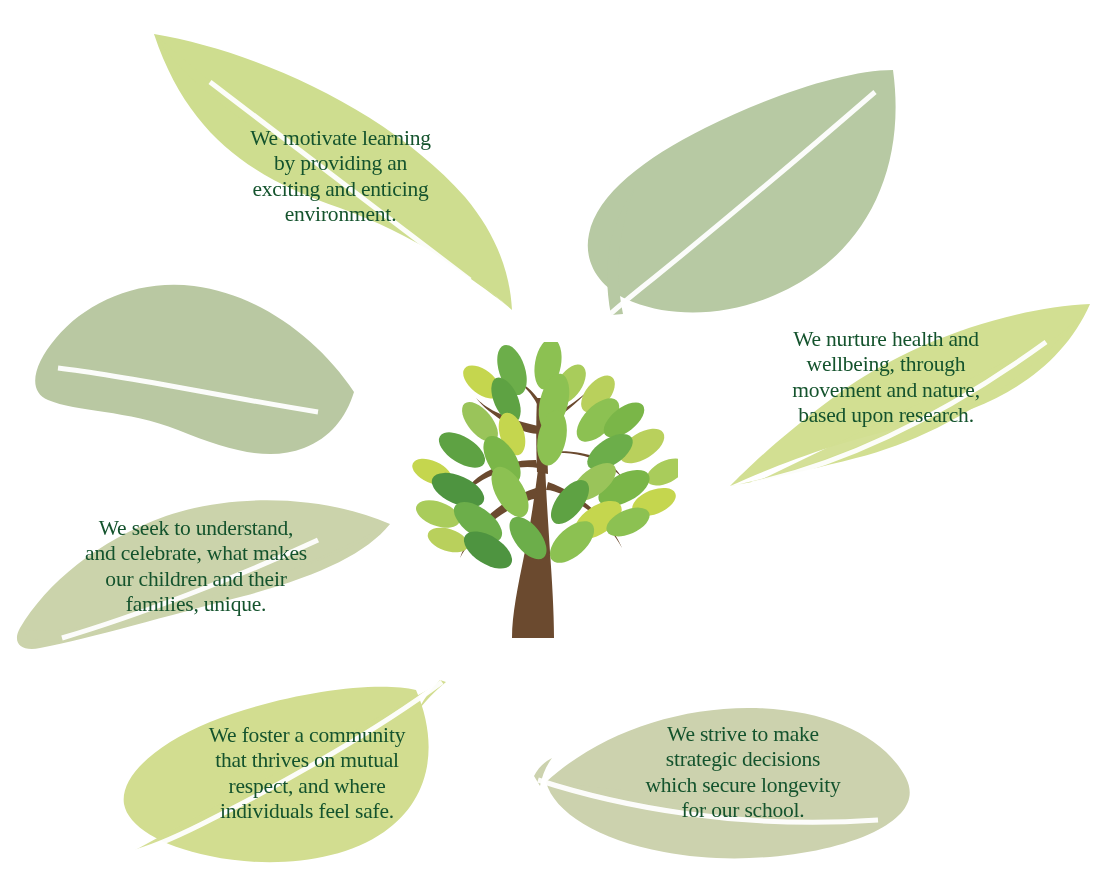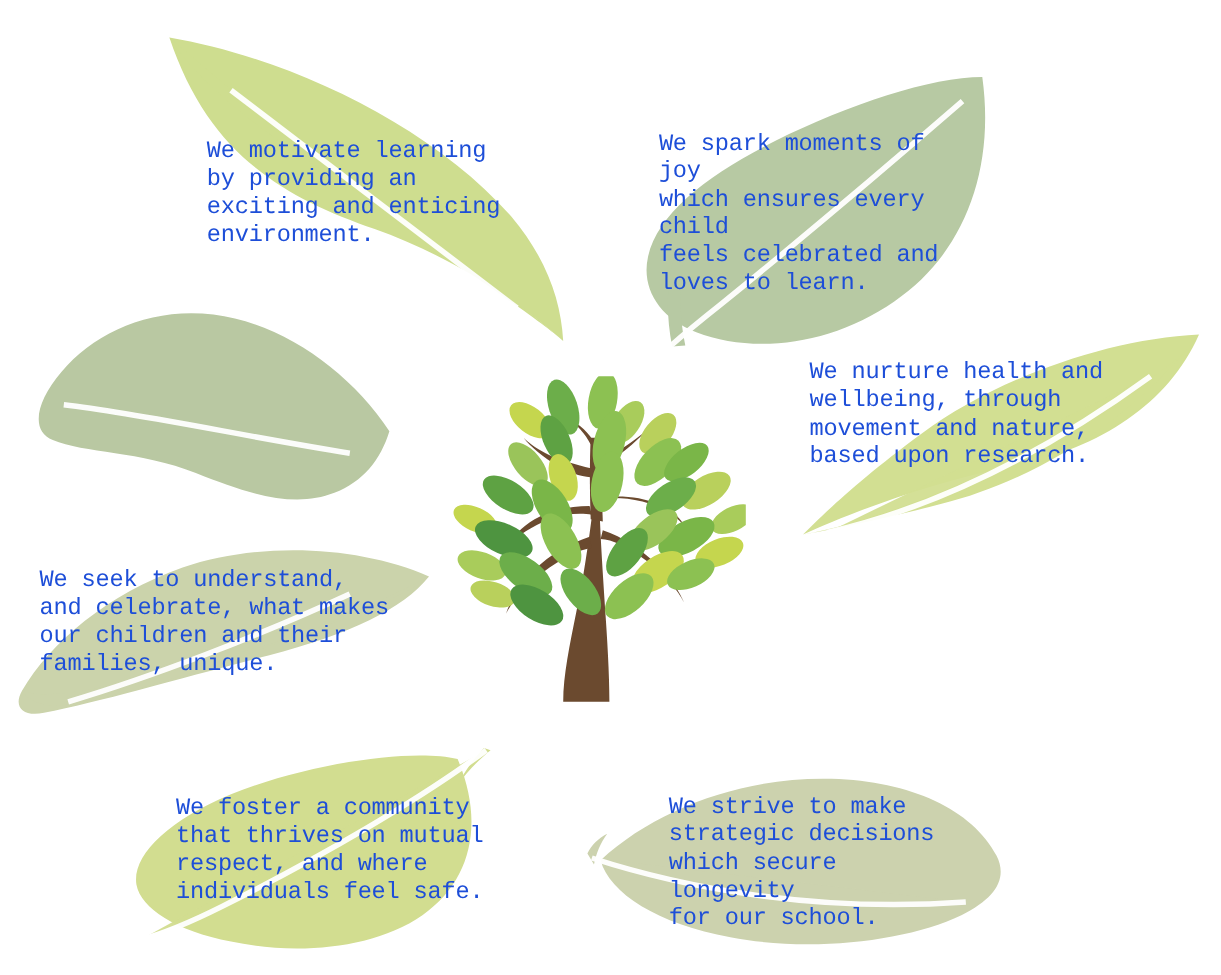--- a/index.html
+++ b/index.html
@@ -22,26 +22,27 @@
     position: absolute;
   }
   .leaf-group svg {
     position: absolute;
     left: 0;
     top: 0;
     display: block;
   }
   .leaf-text {
     position: absolute;
-    color: #1d4ed8;
+    color: #14532d;
+    text-align: center;
     line-height: 1.18;
     font-size: 21.5px;
     letter-spacing: -0.2px;
     white-space: pre-line;
-    font-family: Liberation Mono, monospace;
+    font-family: Liberation Serif, serif;
     font-weight: 400;
   }
   
   #leaf-motivate        { left: 140px; top: 22px;  width: 400px; height: 300px; }
   #leaf-motivate .leaf-text  { left: 48px;  top: 104px; width: 305px; }
 
   #leaf-spark           { left: 575px; top: 62px;  width: 330px; height: 260px; }
   #leaf-spark .leaf-text     { left: 24px;  top: 57px;  width: 285px; }
 
   #leaf-foster-rel      { left: 18px;  top: 272px; width: 340px; height: 200px; }
@@ -91,24 +92,20 @@
 environment.</div>
   </div>
 
   <div class="leaf-group" id="leaf-spark">
     <svg viewBox="0 0 330 260" width="330" height="260">
       <path d="M318 8 C 330 95, 300 170, 238 212 C 180 252, 110 260, 58 240
                C 24 227, 8 200, 14 172 C 22 132, 70 96, 130 66 C 196 33, 272 8, 318 8 Z" fill="#b7c9a3"></path>
       <path d="M36 253 C 26 200, 36 160, 60 126 C 42 170, 40 215, 48 252 Z" fill="#b7c9a3"></path>
       <path d="M300 30 C 240 82, 160 150, 80 215 C 56 234, 42 246, 34 253" stroke="#ffffff" stroke-width="5" fill="#b7c9a3" opacity="0.95"></path>
     </svg>
-    <div class="leaf-text">We spark moments of joy
-which ensures every child
-feels celebrated and
-loves to learn.</div>
   </div>
 
   <div class="leaf-group" id="leaf-foster-rel">
     <svg viewBox="0 0 340 200" width="340" height="200">
       <path d="M336 120 C 300 66, 240 22, 176 14 C 120 7, 68 30, 38 66
                C 14 94, 10 120, 30 128 C 58 140, 110 138, 160 158
                C 210 178, 250 190, 286 176 C 312 166, 328 146, 336 120 Z" fill="#b9c8a2"></path>
       <path d="M40 96 C 110 104, 200 124, 300 140" stroke="#ffffff" stroke-width="5" fill="#b9c8a2" opacity="0.95"></path>
     </svg>
   </div>

